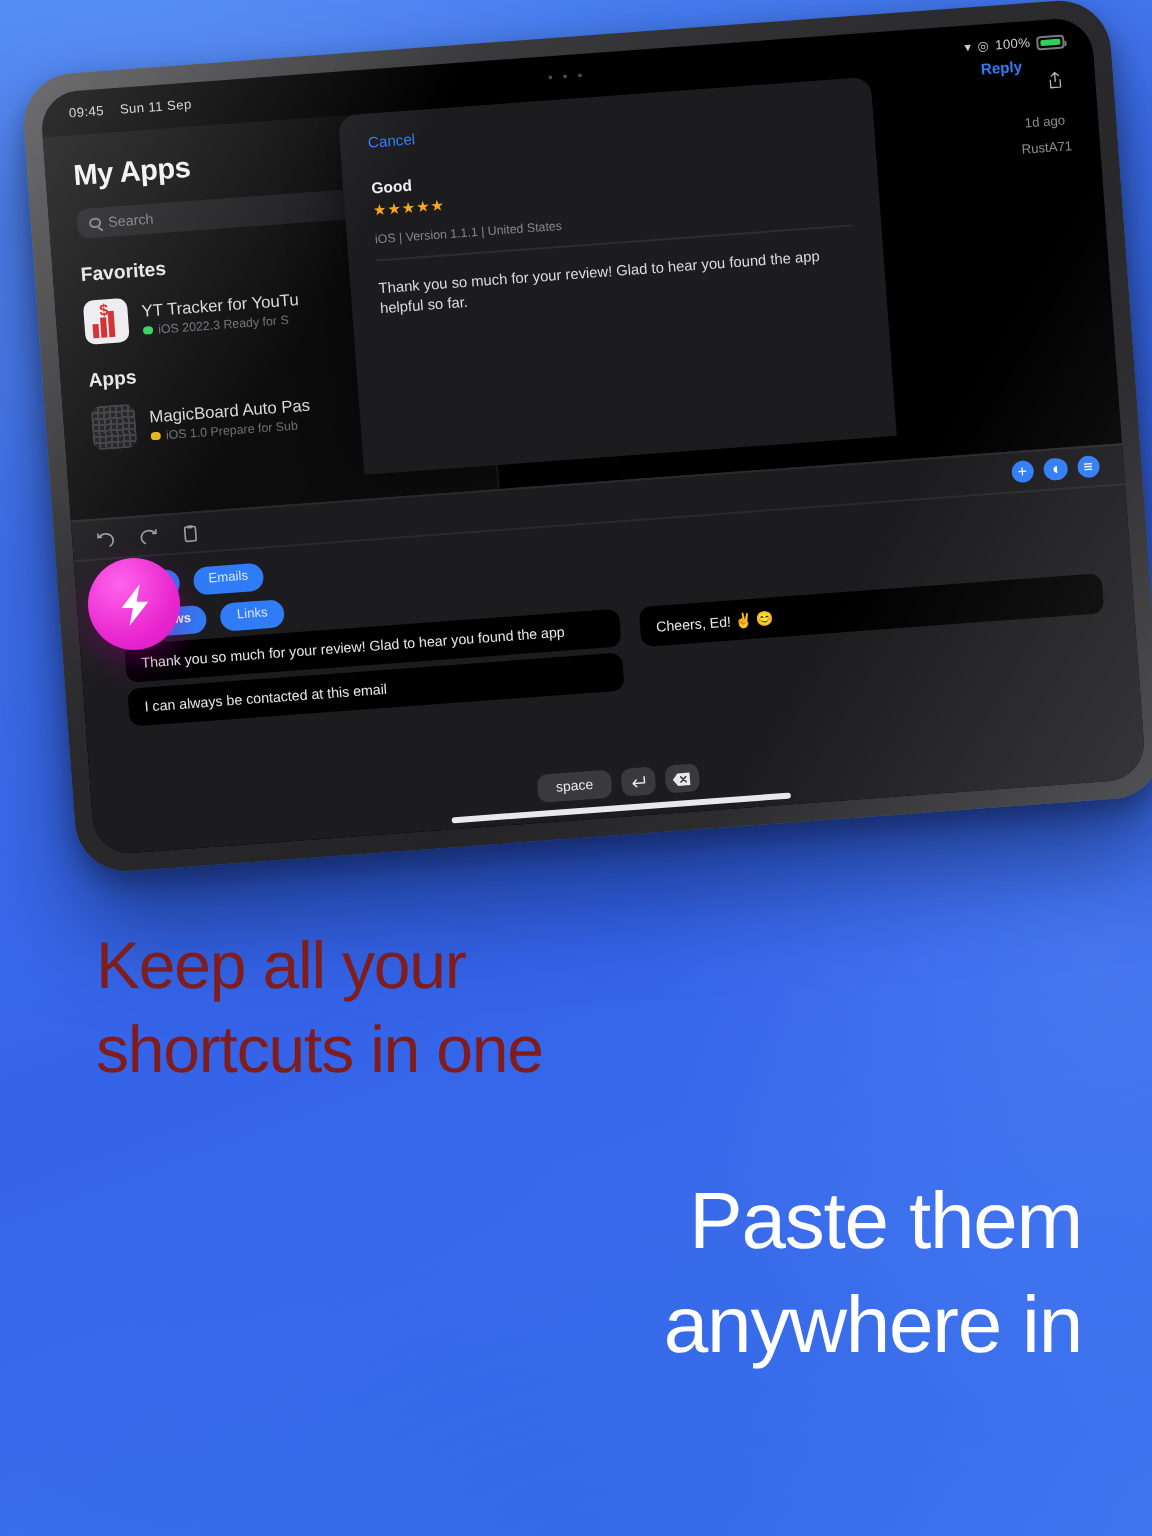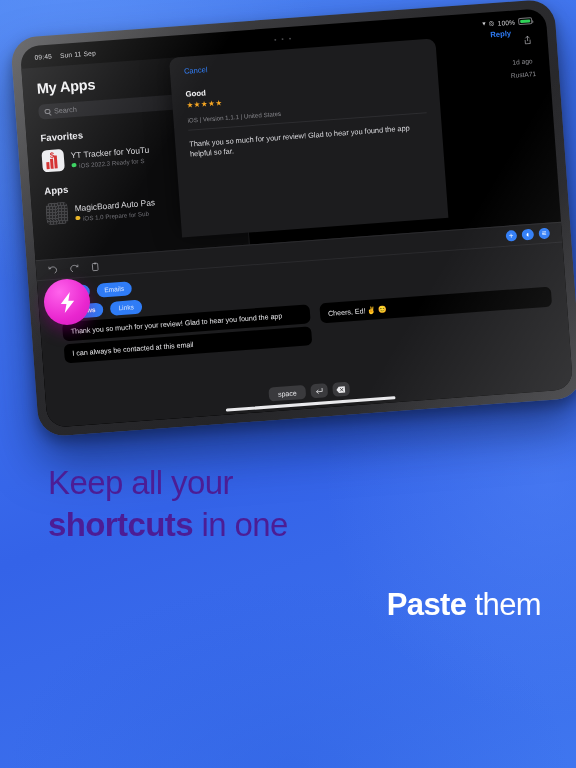--- a/index.html
+++ b/index.html
@@ -147,27 +147,27 @@
     position:absolute; left:44px; top:279px; width:46px;height:46px;border-radius:50%;
     background:radial-gradient(circle at 34% 28%, #ff63ec, #e926cf 62%, #d21bc0);
     box-shadow:0 6px 16px rgba(150,0,140,.45);
     display:flex; align-items:center; justify-content:center;
     z-index:20;
   }
 
   
   .h1{
     position:absolute; left:48px; top:462px; width:470px;
-    color:#4c1d95; font-size:33px; line-height:1.28; letter-spacing:-.6px;
+    color:#7f1d1d; font-size:33px; line-height:1.28; letter-spacing:-.6px;
   }
   .h2{
     position:absolute; right:35px; top:585px; width:430px; text-align:right;
-    color:#fff; font-size:31px; line-height:1.30; letter-spacing:-.6px;
-  }
-  .b{ font-weight:bold; }
+    color:#fff; font-size:40px; line-height:1.30; letter-spacing:-.6px;
+  }
+  .b{ font-weight:normal; }
   .light{ font-weight:normal; }
 </style>
 </head>
 <body>
 
 <div class="bg-glow"></div>
 
 <div class="tablet-wrap">
   <div class="tablet">
     <div class="screen">
@@ -307,13 +307,14 @@
   </svg>
 </div>
 
 <div class="h1">
   <div><span class="light">Keep all your</span></div>
   <div><span class="b">shortcuts</span><span class="light"> in one</span></div>
 </div>
 
 <div class="h2">
   <div><span class="b">Paste</span><span class="light"> them</span></div>
+  <div><span class="b">anywhere</span><span class="light"> in</span></div>
 </div>
 
 </body></html>

